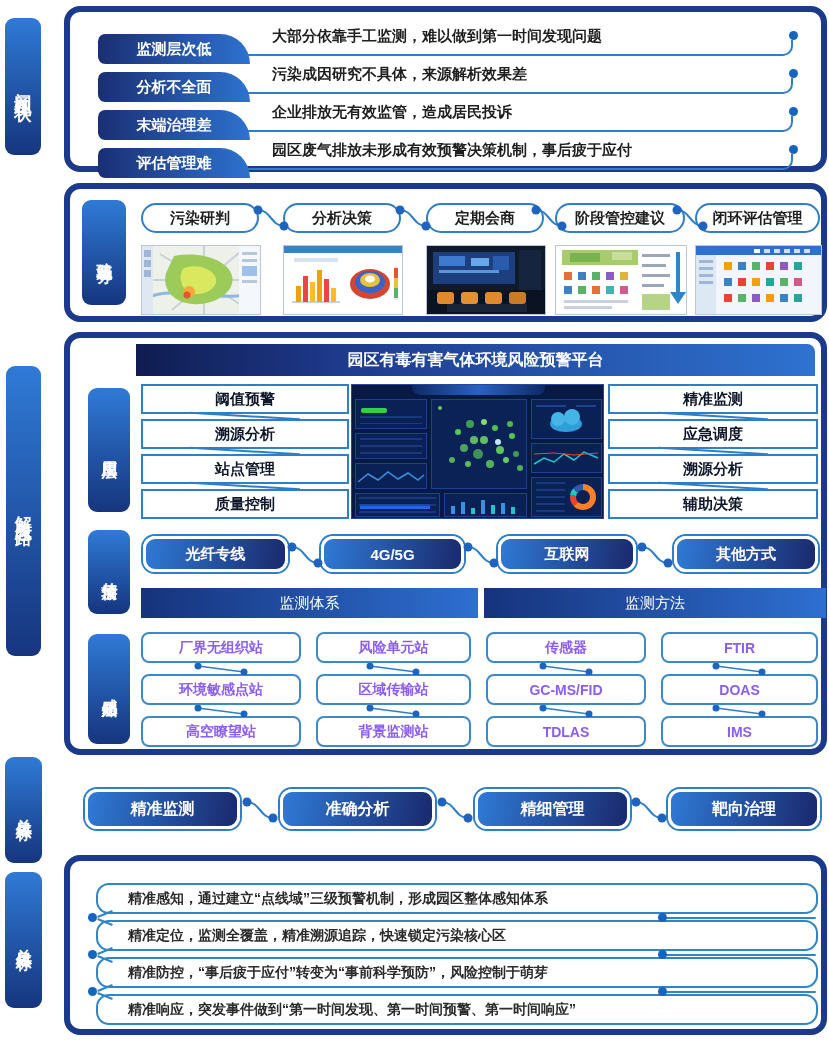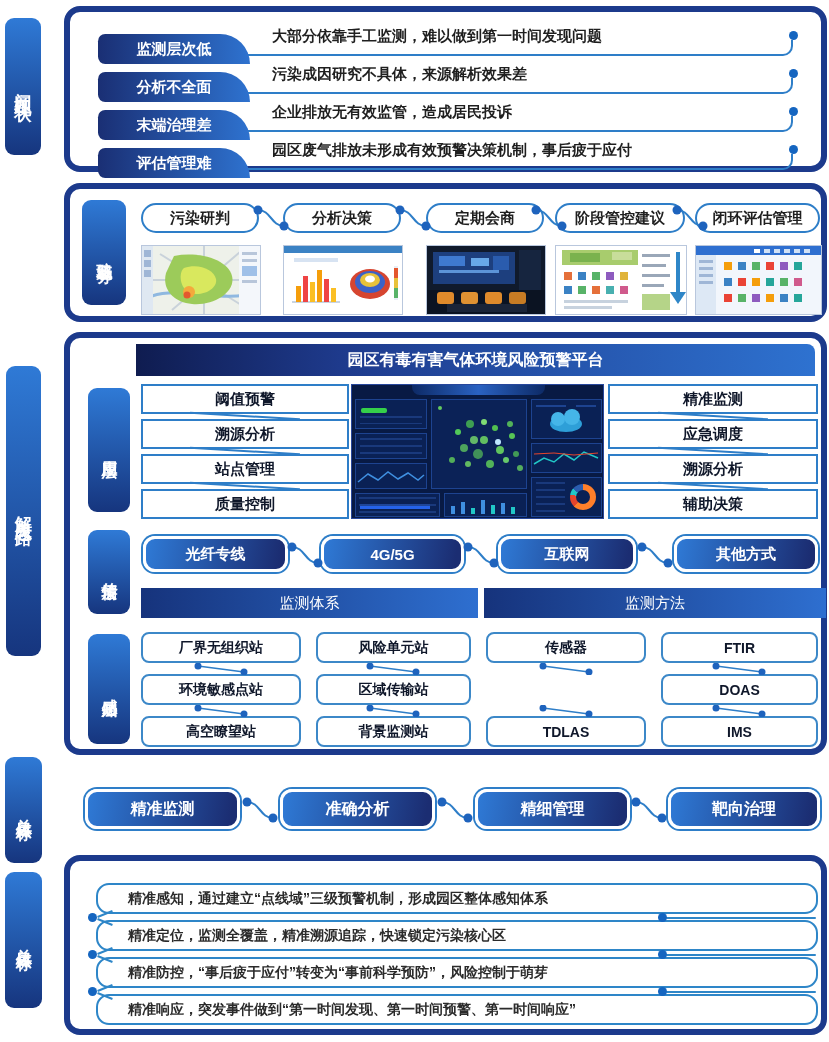--- a/index.html
+++ b/index.html
@@ -37,21 +37,21 @@
           display:flex;align-items:center;justify-content:center;font-weight:bold;font-size:15px;color:#0f172a;}
   .diag{position:absolute;width:110px;height:2px;background:#2e7ec8;transform:rotate(3.5deg);}
   .tpill{position:absolute;top:198px;height:36px;border-radius:12px;
          background:linear-gradient(100deg,#2f7ad6 0%,#1b2d72 95%);
          border:3px solid #fff;box-shadow:0 0 0 2px #2e7ec8;box-sizing:border-box;
          color:#fff;font-weight:bold;font-size:15px;display:flex;align-items:center;justify-content:center;}
   .lyrhdr{position:absolute;top:250px;height:30px;background:linear-gradient(90deg,#16337c 0%,#2e6fd0 100%);
           color:#fff;font-weight:normal;font-size:15px;display:flex;align-items:center;justify-content:center;}
   .gbox{position:absolute;height:31px;background:#fff;border:2px solid #3c88c8;border-radius:8px;
         box-sizing:border-box;display:flex;align-items:center;justify-content:center;
-        font-weight:bold;font-size:14px;color:#0f172a;}
+        font-weight:bold;font-size:14px;color:#8b5cf6;}
   
   .db{position:absolute;left:281px;top:46px;width:253px;height:135px;background:#081a44;
       border:1px solid #27479c;overflow:hidden;box-sizing:border-box;}
   .dbt{position:absolute;left:60px;top:0;width:133px;height:10px;border-radius:0 0 8px 8px;
        background:linear-gradient(90deg,#0d2a66,#2a62c2,#0d2a66);}
   .dpanel{position:absolute;background:#0a2155;border:1px solid #1d4390;box-sizing:border-box;}
   .tl{position:absolute;inset:4px;background:repeating-linear-gradient(180deg,#1d3f86 0 2px,transparent 2px 7px);opacity:.8;}
   .dmap{position:absolute;left:79px;top:14px;width:96px;height:90px;background:#0b2257;border:1px solid #1d4390;box-sizing:border-box;}
   .dots{position:absolute;left:6px;top:6px;width:4px;height:4px;border-radius:50%;background:rgba(110,220,95,.9);
         box-shadow:18px 24px 0 1px rgba(90,220,90,.9),30px 16px 0 2px rgba(80,200,80,.75),
@@ -366,20 +366,21 @@
     <div class="lyrhdr" style="left:414px;width:342px;">监测方法</div>
     <div class="vlabel" style="left:18px;top:296px;width:42px;height:110px;font-size:16px;letter-spacing:2px;">感知层</div>
 
     <div class="gbox" style="left:71px;top:294px;width:160px;">厂界无组织站</div>
     <div class="gbox" style="left:71px;top:336px;width:160px;">环境敏感点站</div>
     <div class="gbox" style="left:71px;top:378px;width:160px;">高空瞭望站</div>
     <div class="gbox" style="left:246px;top:294px;width:155px;">风险单元站</div>
     <div class="gbox" style="left:246px;top:336px;width:155px;">区域传输站</div>
     <div class="gbox" style="left:246px;top:378px;width:155px;">背景监测站</div>
     <div class="gbox" style="left:416px;top:294px;width:160px;">传感器</div>
+    <div class="gbox" style="left:416px;top:336px;width:160px;">GC-MS/FID</div>
     <div class="gbox" style="left:416px;top:378px;width:160px;">TDLAS</div>
     <div class="gbox" style="left:591px;top:294px;width:157px;">FTIR</div>
     <div class="gbox" style="left:591px;top:336px;width:157px;">DOAS</div>
     <div class="gbox" style="left:591px;top:378px;width:157px;">IMS</div>
 
     <svg class="scon" style="left:116px;top:325px;" width="70" height="12">
         <path d="M12 3 L58 9" stroke="#2e7ec8" stroke-width="1.6"></path>
         <circle cx="12" cy="3" r="3.5" fill="#1e63bd"></circle>
         <circle cx="58" cy="9" r="3.5" fill="#1e63bd"></circle>
       </svg>

